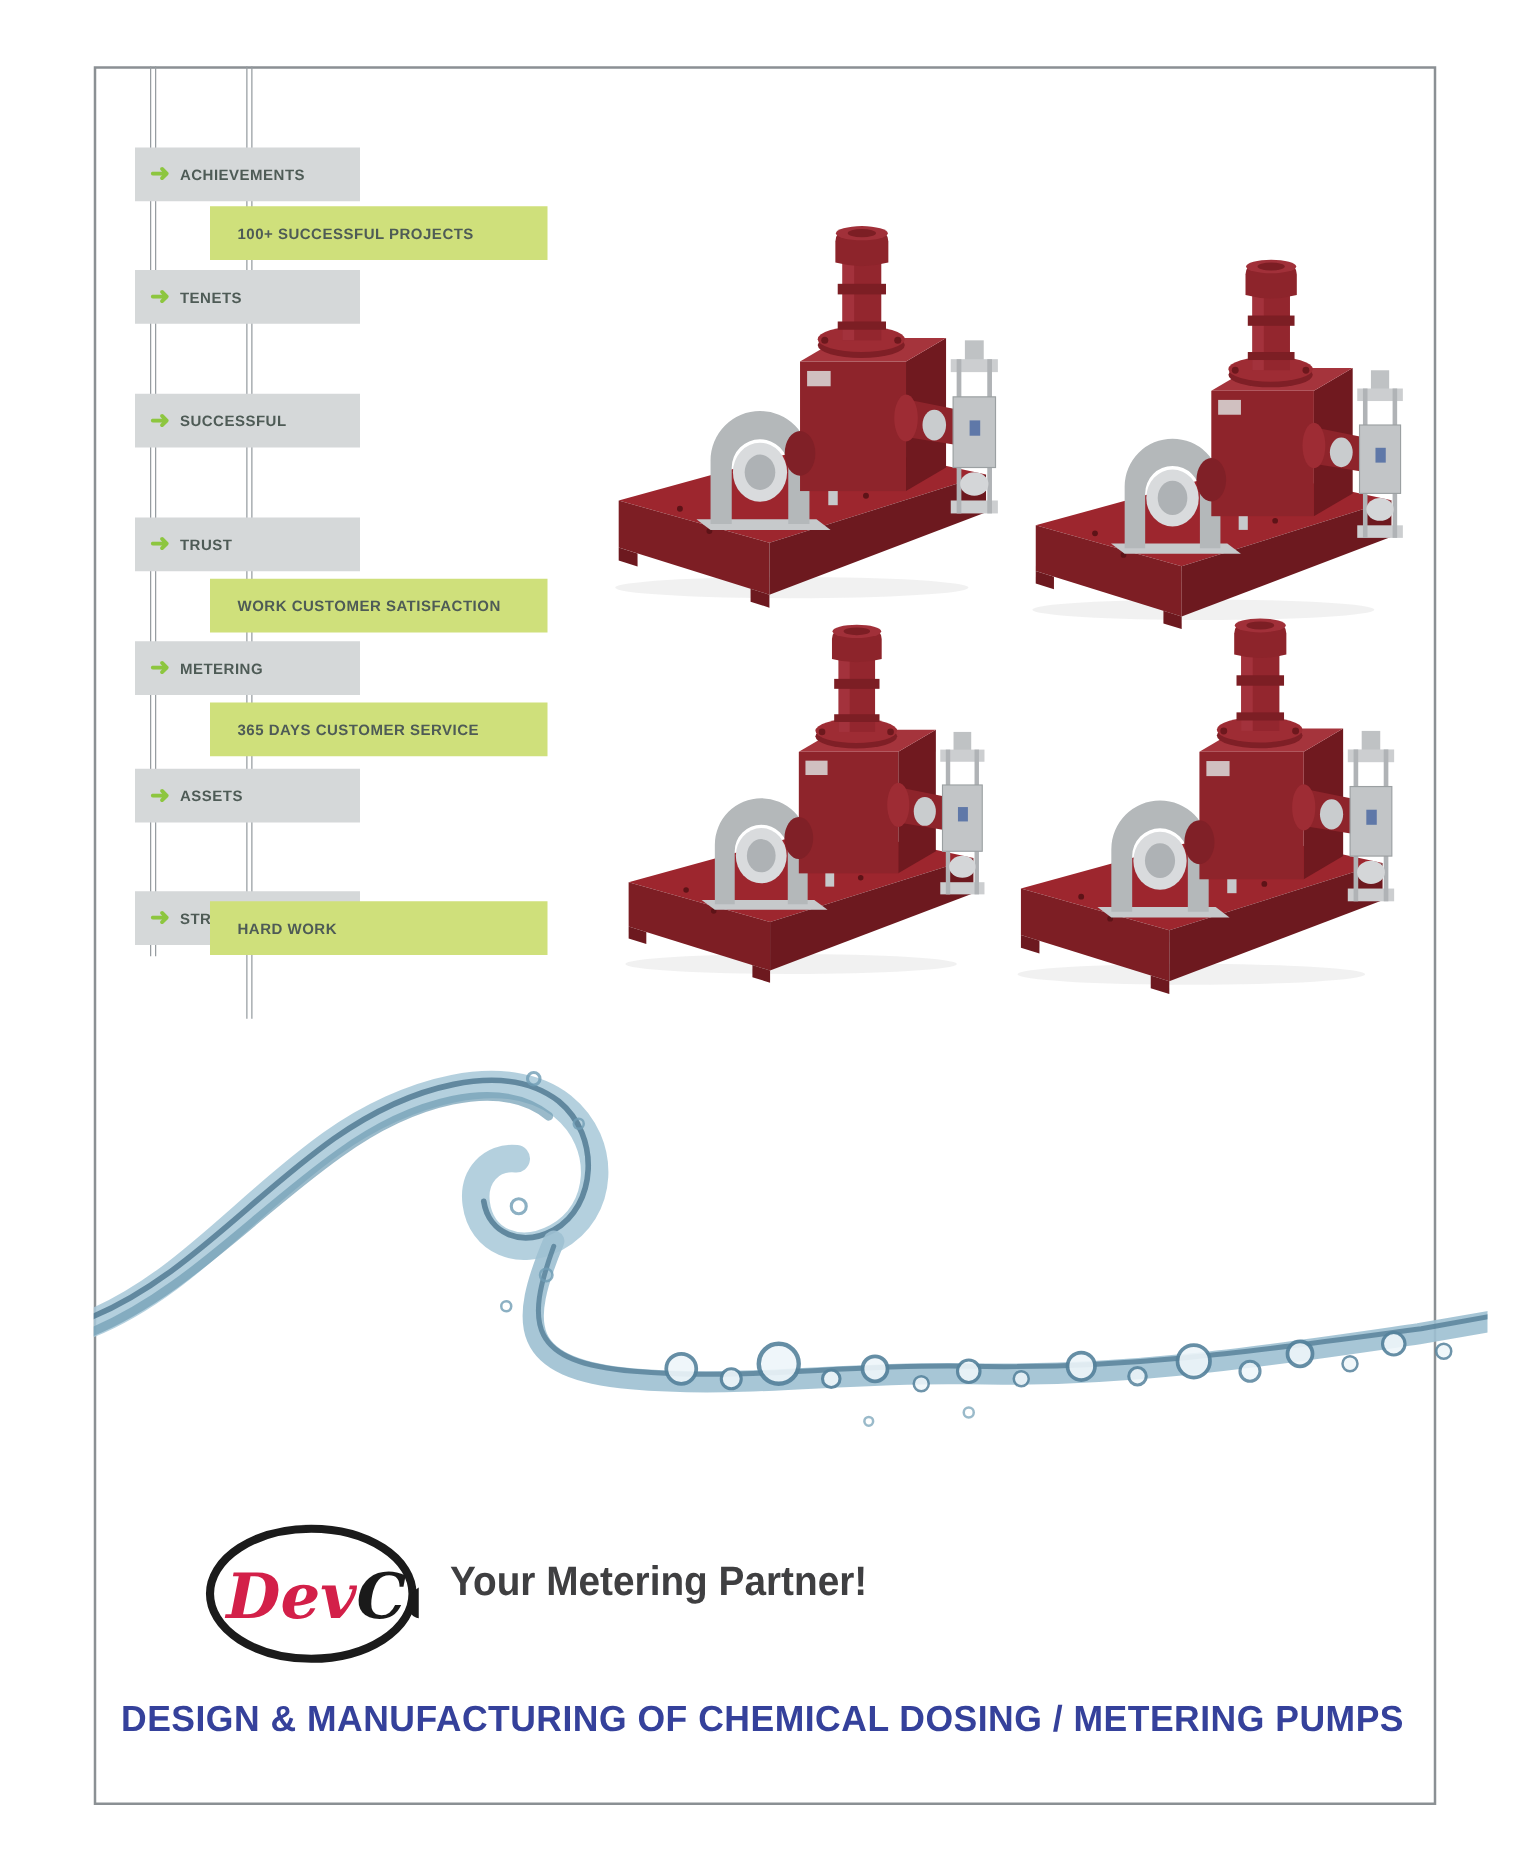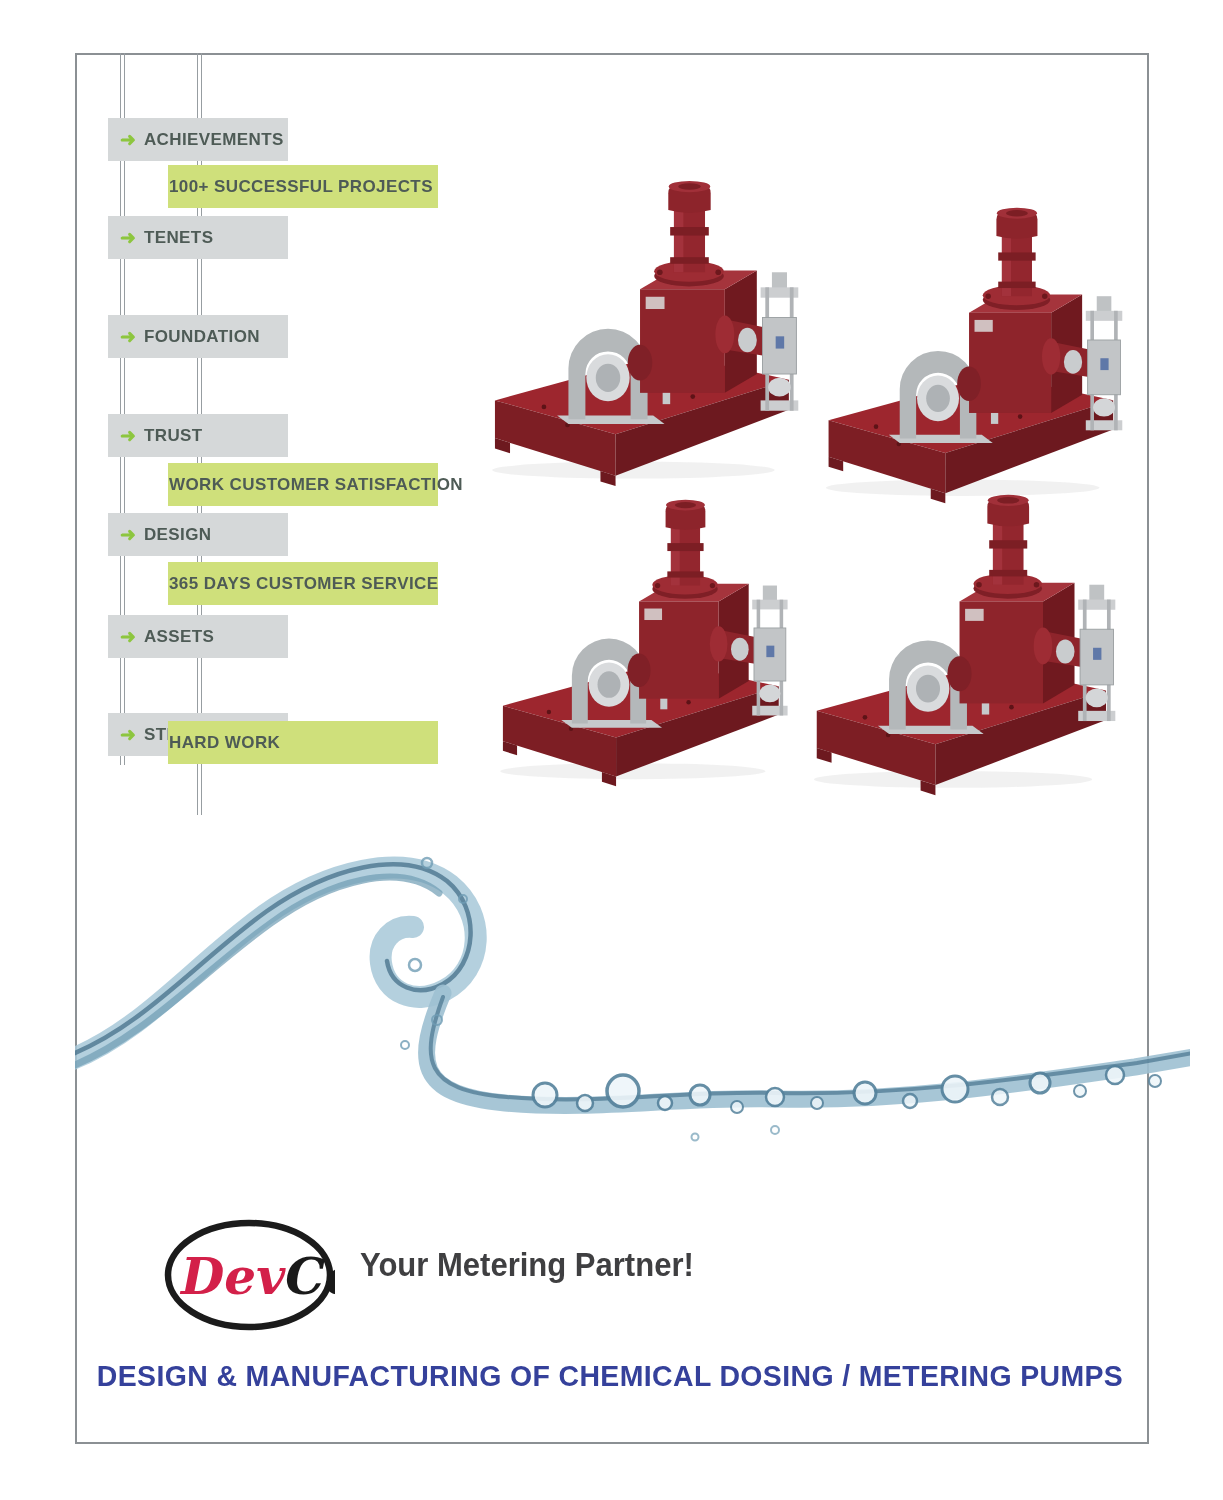--- a/index.html
+++ b/index.html
@@ -6,23 +6,23 @@
   .page{position:relative;width:1223px;height:1500px;background:#ffffff;overflow:hidden;
         font-family:"Liberation Sans",sans-serif;}
   .frame{position:absolute;left:75px;top:53px;width:1070px;height:1387px;
          border:2px solid #8b9094;background:transparent;}
   .vline{position:absolute;width:3px;border-left:1.5px solid #979da1;border-right:1.5px solid #979da1;z-index:1;}
   .vline1{left:120px;top:53px;height:712px;}
   .vline2{left:197px;top:53px;height:762px;}
   .cat{position:absolute;left:108px;width:180px;height:43px;background:#d5d8d9;z-index:2;
        display:flex;align-items:center;padding-left:12px;box-sizing:border-box;}
   .sub{position:absolute;left:168px;width:270px;height:43px;background:#cfe07b;z-index:2;
-       display:flex;align-items:center;padding-left:1px;box-sizing:border-box;}
+       display:flex;align-items:center;padding-left:22px;box-sizing:border-box;}
   .arrow{color:#8dc63f;font-size:19px;font-weight:bold;margin-right:8px;line-height:1;}
-  .cat-label,.sub-label{color:#4e5b56;font-size:17px;font-weight:bold;letter-spacing:0.4px;white-space:nowrap;}
+  .cat-label,.sub-label{color:#4e5b56;font-size:12px;font-weight:bold;letter-spacing:0.4px;white-space:nowrap;}
   .pump{position:absolute;z-index:2;}
   .pump svg{display:block;width:100%;height:100%;}
   .splash{position:absolute;left:75px;top:845px;width:1115px;height:360px;z-index:1;}
   .logo{position:absolute;left:163px;top:1218px;width:172px;height:114px;z-index:3;}
   .tagline{position:absolute;left:360px;top:1246px;font-size:33px;font-weight:bold;color:#3f3f41;
            transform:scaleX(0.94);transform-origin:left;white-space:nowrap;z-index:3;}
   .footer-heading{position:absolute;left:85px;top:1360px;width:1050px;text-align:center;
            font-size:29px;font-weight:bold;color:#35419b;letter-spacing:0.4px;
            transform:scaleX(0.98);transform-origin:center;white-space:nowrap;z-index:3;}
   .hidden-defs{position:absolute;width:0;height:0;overflow:hidden;}
@@ -44,34 +44,34 @@
     <span class="sub-label">100+ SUCCESSFUL PROJECTS</span>
   </div>
 
   <div class="cat" style="top:216px">
     <span class="arrow">➜</span>
     <span class="cat-label">TENETS</span>
   </div>
 
   <div class="cat" style="top:315px">
     <span class="arrow">➜</span>
-    <span class="cat-label">FOUNDATION</span>
+    <span class="cat-label">SUCCESSFUL</span>
   </div>
 
   <div class="cat" style="top:414px">
     <span class="arrow">➜</span>
     <span class="cat-label">TRUST</span>
   </div>
   <div class="sub" style="top:463px">
     <span class="sub-label">WORK CUSTOMER SATISFACTION</span>
   </div>
 
   <div class="cat" style="top:513px">
     <span class="arrow">➜</span>
-    <span class="cat-label">DESIGN</span>
+    <span class="cat-label">METERING</span>
   </div>
   <div class="sub" style="top:562px">
     <span class="sub-label">365 DAYS CUSTOMER SERVICE</span>
   </div>
 
   <div class="cat" style="top:615px">
     <span class="arrow">➜</span>
     <span class="cat-label">ASSETS</span>
   </div>
 

